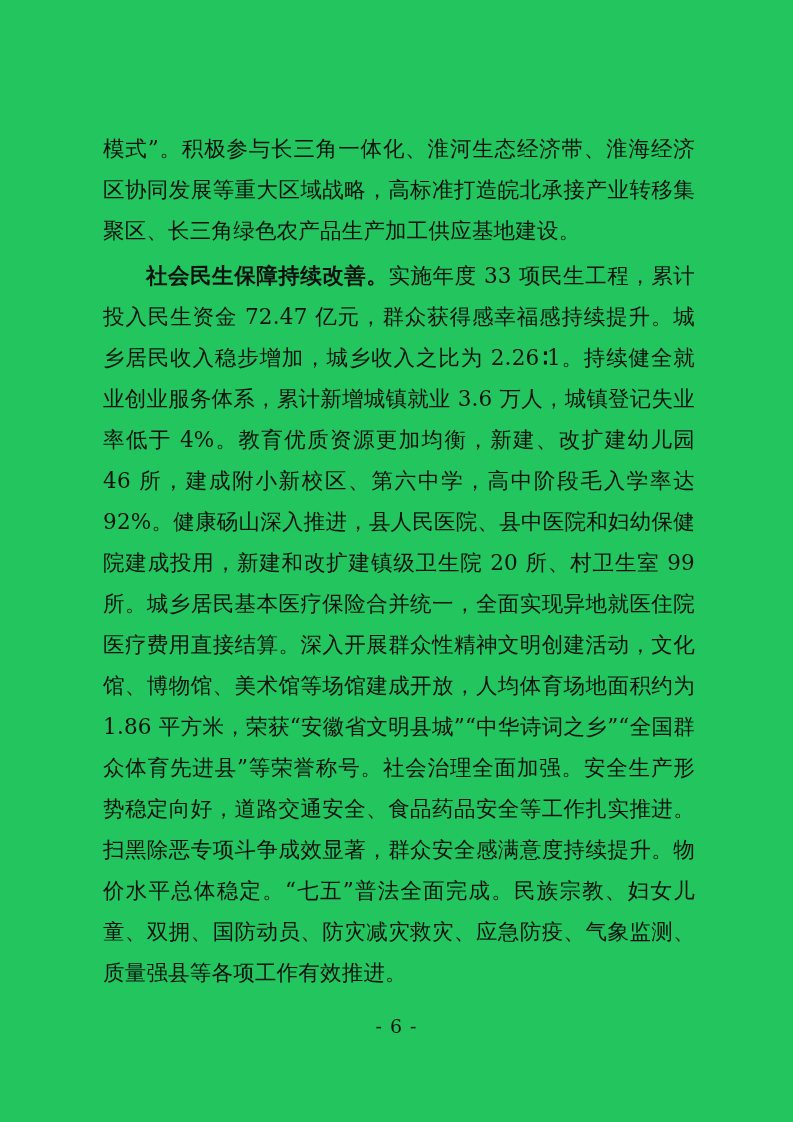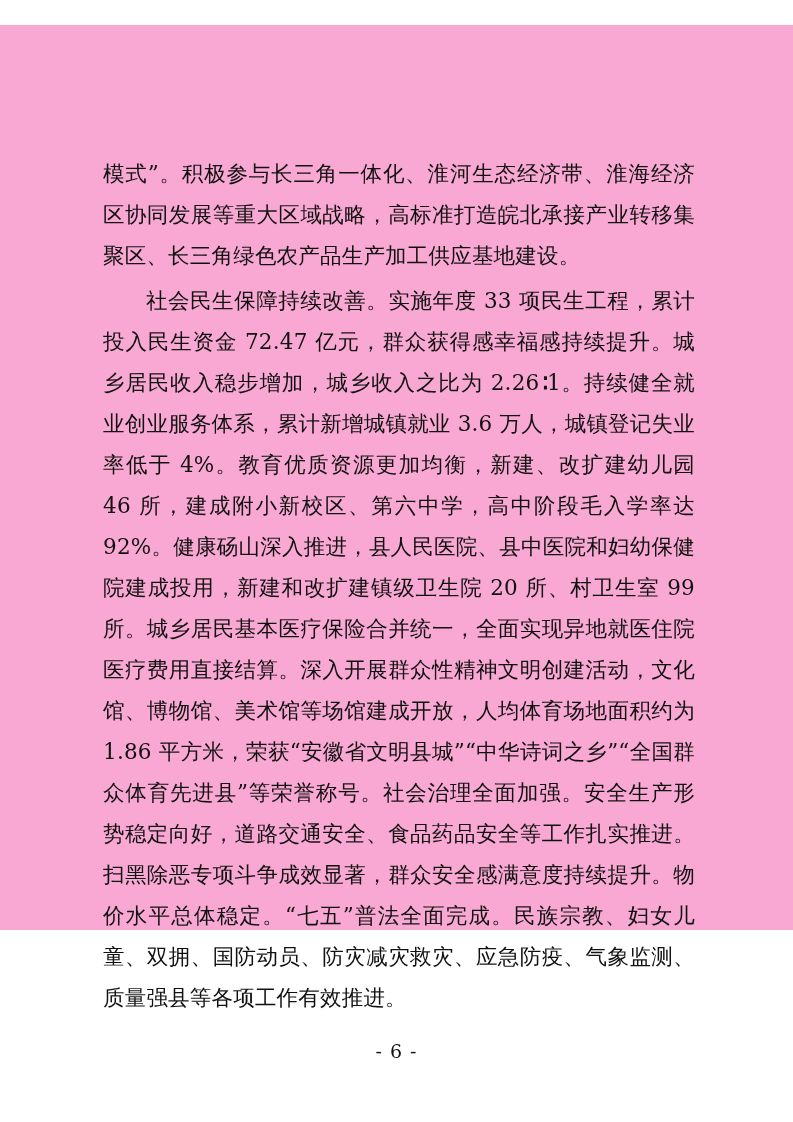--- a/index.html
+++ b/index.html
@@ -13,23 +13,22 @@
     position: relative;
     font-family: "DejaVu Serif", "Liberation Serif", serif;
     color: #000000;
     overflow: hidden;
   }
   .page {
     position: absolute;
     left: 0;
     top: 0;
     width: 793px;
-    height: 905px;
-    background: #f9a8d4;
-    margin-top: 25px;
+    height: 1122px;
+    background: #22c55e;
   }
   .content {
     position: absolute;
     left: 103px;
     top: 128px;
     width: 592px;
   }
   .para {
     font-size: 21.5px;
     line-height: 41px;
@@ -39,21 +38,21 @@
     margin: 0 0 0 0;
     color: #111111;
   }
   .para + .para {
     margin-top: 4px;
   }
   .indent {
     text-indent: 43px;
   }
   .lead {
-    font-weight: normal;
+    font-weight: bold;
   }
   .footer {
     position: absolute;
     left: 0;
     top: 1015px;
     width: 793px;
     text-align: center;
     font-size: 19px;
     color: #111111;
     letter-spacing: 1px;

